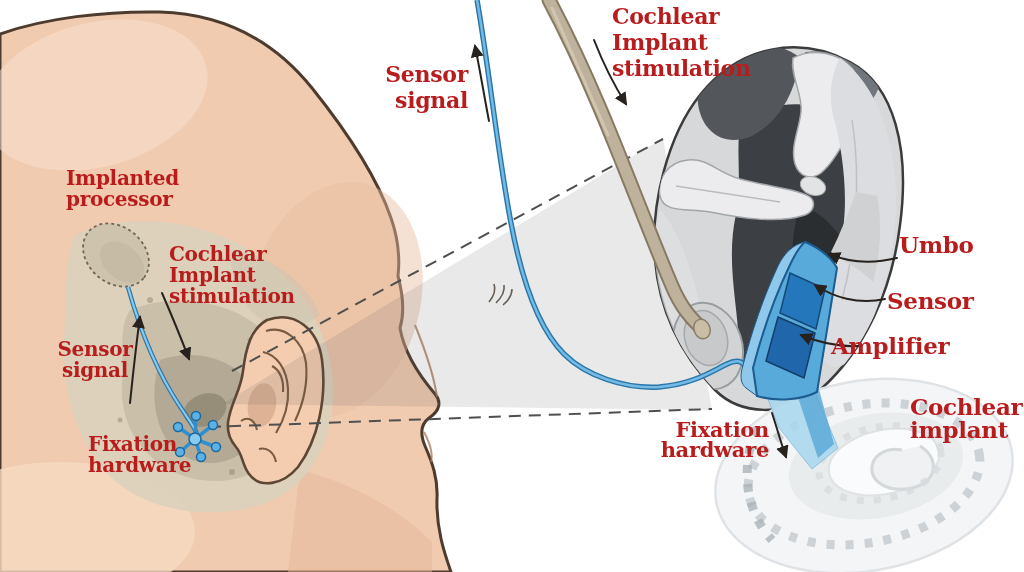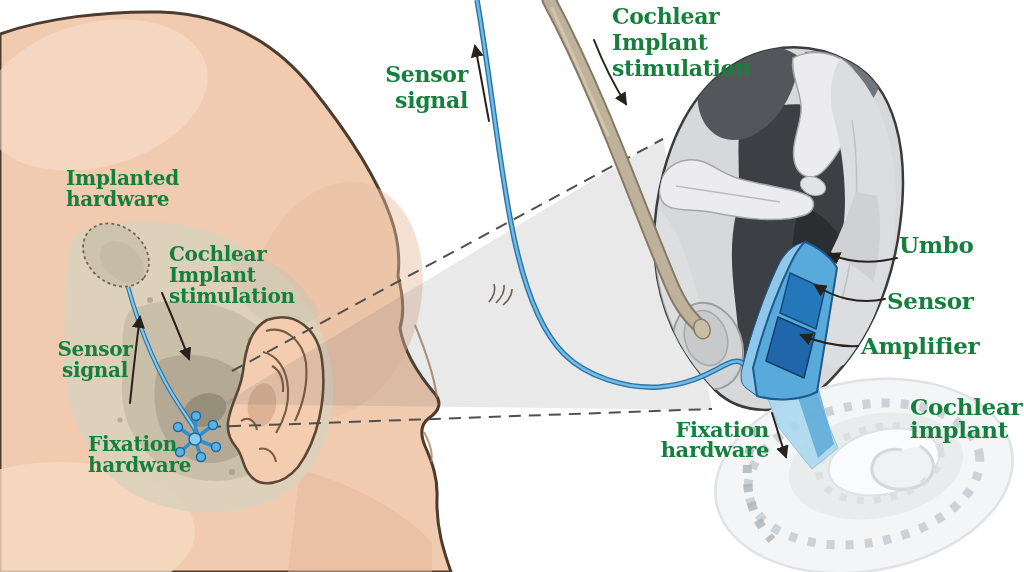--- a/index.html
+++ b/index.html
@@ -1,19 +1,19 @@
 <!DOCTYPE html>
 <html><head>
 <meta charset="utf-8">
 <style>
   html,body{margin:0;padding:0;background:#ffffff;}
   #canvas{position:relative;width:1024px;height:572px;background:#ffffff;overflow:hidden;
           font-family:"DejaVu Serif","Liberation Serif",serif;}
   #art{position:absolute;left:0;top:0;width:1024px;height:572px;}
-  .lbl{position:absolute;font-weight:700;color:#15803d;white-space:pre-line;
+  .lbl{position:absolute;font-weight:700;color:#b91c1c;white-space:pre-line;
        letter-spacing:-0.3px;}
   .lbl-left{font-size:20px;line-height:21px;}
   .lbl-mid{font-size:22px;line-height:26px;}
   .lbl-right{font-size:23px;line-height:23px;}
   .lbl-small{font-size:21px;line-height:20px;}
   .ta-c{text-align:center;}
   .ta-r{text-align:right;}
 </style>
 </head>
 <body>
@@ -183,36 +183,36 @@
     <path d="M489,121 C484,95 480,70 475,46" marker-end="url(#ah)"></path>
     <path d="M594,40 C603,63 614,85 626,104" marker-end="url(#ah)"></path>
     <path d="M897,258 C872,264 848,262 829,254" marker-end="url(#ah)"></path>
     <path d="M885,299 C858,305 833,297 815,285" marker-end="url(#ah)"></path>
     <path d="M858,346 C838,347 818,342 801,335" marker-end="url(#ah)"></path>
     <path d="M772,413 C777,428 781,443 786,457" marker-end="url(#ah)"></path>
   </g>
 </svg>
 
   <div class="lbl lbl-left" style="left:66px;top:168px;">Implanted
-hardware</div>
+processor</div>
   <div class="lbl lbl-left" style="left:169px;top:244px;">Cochlear
 Implant
 stimulation</div>
   <div class="lbl lbl-left ta-c" style="left:55px;top:339px;width:80px;">Sensor
 signal</div>
   <div class="lbl lbl-left" style="left:88px;top:434px;">Fixation
 hardware</div>
 
   <div class="lbl lbl-mid ta-r" style="left:384px;top:61px;width:84px;">Sensor
 signal</div>
   <div class="lbl lbl-mid" style="left:612px;top:3px;">Cochlear
 Implant
 stimulation</div>
 
   <div class="lbl lbl-right" style="left:899px;top:233px;">Umbo</div>
   <div class="lbl lbl-right" style="left:887px;top:289px;">Sensor</div>
-  <div class="lbl lbl-right" style="left:861px;top:334px;">Amplifier</div>
+  <div class="lbl lbl-right" style="left:831px;top:334px;">Amplifier</div>
   <div class="lbl lbl-right" style="left:910px;top:395px;">Cochlear
 implant</div>
   <div class="lbl lbl-small ta-r" style="left:654px;top:420px;width:115px;">Fixation
 hardware</div>
 
 </div>
 
 </body></html>

